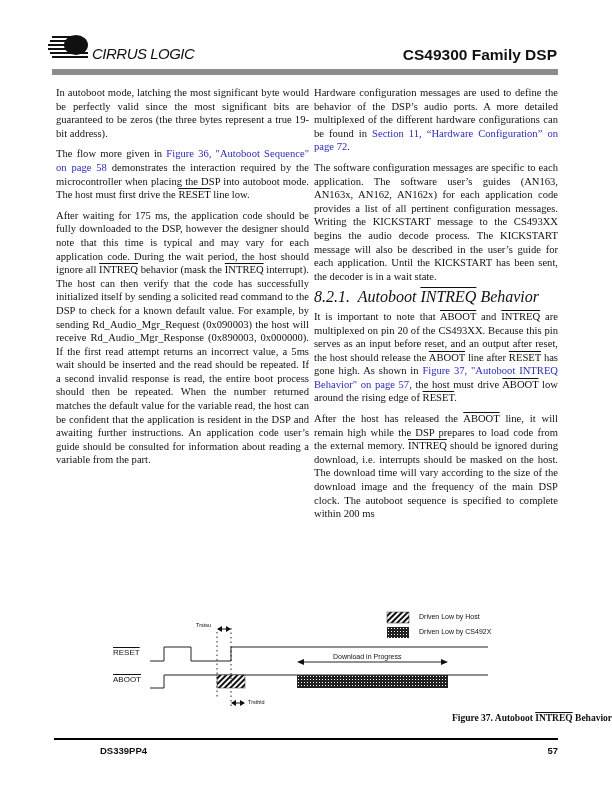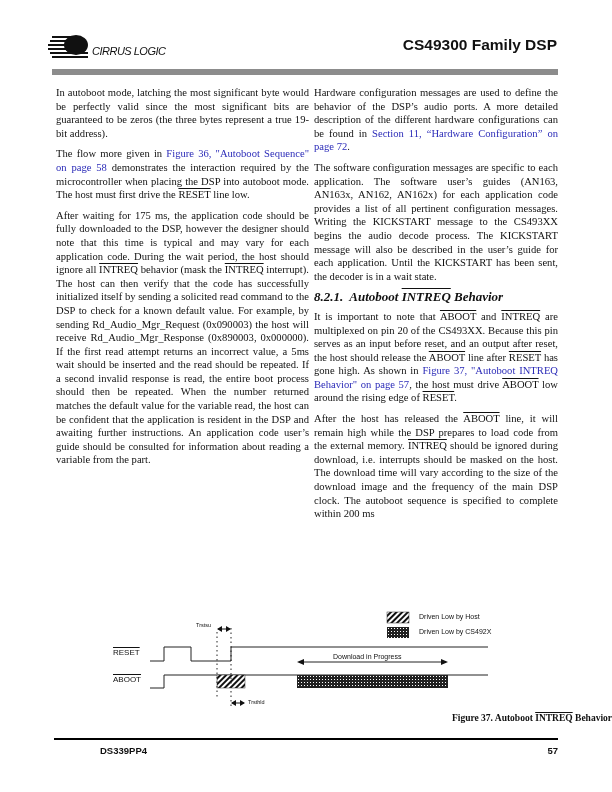--- a/index.html
+++ b/index.html
@@ -1,56 +1,56 @@
 <!DOCTYPE html>
 <html><head>
 <meta charset="utf-8">
 <style>
   html,body{margin:0;padding:0;background:#fff;}
   body{width:612px;height:792px;position:relative;overflow:hidden;font-family:"Liberation Serif",serif;color:#111;}
   .abs{position:absolute;}
-  .logo-text{font-family:"Liberation Sans",sans-serif;font-size:11px;letter-spacing:-0.5px;font-style:italic;}
+  .logo-text{font-family:"Liberation Sans",sans-serif;font-size:15px;letter-spacing:-0.5px;font-style:italic;}
   .hdr-title{font-family:"Liberation Sans",sans-serif;font-weight:bold;font-size:15.5px;}
   .bar{background:#8c8c8c;}
   .col{position:absolute;font-size:10.6px;line-height:13.6px;text-align:justify;}
   .col p{margin:0 0 7px 0;}
   .link{color:#2b2bb8;}
   .ov{text-decoration:overline;}
-  .h3{font-weight:bold;font-style:italic;font-size:13px;margin:0 0 6px 0;}
+  .h3{font-weight:normal;font-style:italic;font-size:16px;margin:0 0 6px 0;}
   .caption{font-family:"Liberation Serif",serif;font-weight:bold;font-size:9.5px;}
   .foot{font-family:"Liberation Sans",sans-serif;font-weight:bold;font-size:9.5px;}
   .sig{font-family:"Liberation Sans",sans-serif;font-size:8px;text-decoration:overline;}
   .small{font-family:"Liberation Sans",sans-serif;font-size:6.5px;}
 </style>
 </head>
 <body>
 
 <div class="abs" style="left:48px;top:34px;width:180px;height:30px;">
   <svg width="46" height="28" style="position:absolute;left:0;top:0;">
     <rect x="4" y="2" width="24" height="2" fill="#111"></rect>
     <rect x="2" y="6" width="30" height="2" fill="#111"></rect>
     <rect x="0" y="10" width="36" height="2" fill="#111"></rect>
     <rect x="0" y="14" width="38" height="2" fill="#111"></rect>
     <rect x="2" y="18" width="38" height="2" fill="#111"></rect>
     <rect x="4" y="22" width="36" height="2" fill="#111"></rect>
     <ellipse cx="28" cy="11" rx="12" ry="10" fill="#111"></ellipse>
   </svg>
   <span class="logo-text abs" style="left:44px;top:11px;">CIRRUS LOGIC</span>
 </div>
-<div class="abs hdr-title" style="right:55px;top:36px;margin-left:36px;">CS49300 Family DSP</div>
+<div class="abs hdr-title" style="right:55px;top:46px;margin-left:36px;">CS49300 Family DSP</div>
 <div class="abs bar" style="left:52px;top:69px;width:506px;height:6px;"></div>
 
 <div class="col" style="left:56px;top:86px;width:253px;">
   <p><span>In autoboot mode, latching the most significant byte would be perfectly valid since the most significant bits are guaranteed to be zeros (the three bytes represent a true 19-bit address).</span></p>
   <p><span>The flow more given in </span><span class="link">Figure 36, "Autoboot Sequence" on page 58</span><span> demonstrates the interaction required by the microcontroller when placing the DSP into autoboot mode. The host must first drive the </span><span class="ov">RESET</span><span> line low.</span></p>
   <p><span>After waiting for 175 ms, the application code should be fully downloaded to the DSP, however the designer should note that this time is typical and may vary for each application code. During the wait period, the host should ignore all </span><span class="ov">INTREQ</span><span> behavior (mask the </span><span class="ov">INTREQ</span><span> interrupt). The host can then verify that the code has successfully initialized itself by sending a solicited read command to the DSP to check for a known default value. For example, by sending Rd_Audio_Mgr_Request (0x090003) the host will receive Rd_Audio_Mgr_Response (0x890003, 0x000000). If the first read attempt returns an incorrect value, a 5ms wait should be inserted and the read should be repeated. If a second invalid response is read, the entire boot process should then be repeated. When the number returned matches the default value for the variable read, the host can be confident that the application is resident in the DSP and awaiting further instructions. An application code user’s guide should be consulted for information about reading a variable from the part.</span></p>
 </div>
 
 <div class="col" style="left:314px;top:86px;width:244px;">
-  <p><span>Hardware configuration messages are used to define the behavior of the DSP’s audio ports. A more detailed description of the different hardware configurations can be found in </span><span class="link">Section 11, “Hardware Configuration” on page 72</span><span>.</span></p>
+  <p><span>Hardware configuration messages are used to define the behavior of the DSP’s audio ports. A more detailed multiplexed of the different hardware configurations can be found in </span><span class="link">Section 11, “Hardware Configuration” on page 72</span><span>.</span></p>
   <p><span>The software configuration messages are specific to each application. The software user’s guides (AN163, AN163x, AN162, AN162x) for each application code provides a list of all pertinent configuration messages. Writing the KICKSTART message to the CS493XX begins the audio decode process. The KICKSTART message will also be described in the user’s guide for each application. Until the KICKSTART has been sent, the decoder is in a wait state.</span></p>
   <div class="h3"><span>8.2.1.</span>&nbsp; <span>Autoboot </span><span class="ov">INTREQ</span><span> Behavior</span></div>
   <p><span>It is important to note that </span><span class="ov">ABOOT</span><span> and </span><span class="ov">INTREQ</span><span> are multiplexed on pin 20 of the CS493XX. Because this pin serves as an input before reset, and an output after reset, the host should release the </span><span class="ov">ABOOT</span><span> line after </span><span class="ov">RESET</span><span> has gone high. As shown in </span><span class="link">Figure 37, "Autoboot INTREQ Behavior" on page 57</span><span>, the host must drive </span><span class="ov">ABOOT</span><span> low around the rising edge of </span><span class="ov">RESET</span><span>.</span></p>
   <p><span>After the host has released the </span><span class="ov">ABOOT</span><span> line, it will remain high while the DSP prepares to load code from the external memory. </span><span class="ov">INTREQ</span><span> should be ignored during download, i.e. interrupts should be masked on the host. The download time will vary according to the size of the download image and the frequency of the main DSP clock. The autoboot sequence is specified to complete within 200 ms</span></p>
 </div>
 
 <div class="abs" style="left:0;top:600px;width:612px;height:130px;">
   <svg width="612" height="130" style="position:absolute;left:0;top:0;">
     <defs>
       <pattern id="hatch" width="4" height="4" patternUnits="userSpaceOnUse" patternTransform="rotate(45)">

